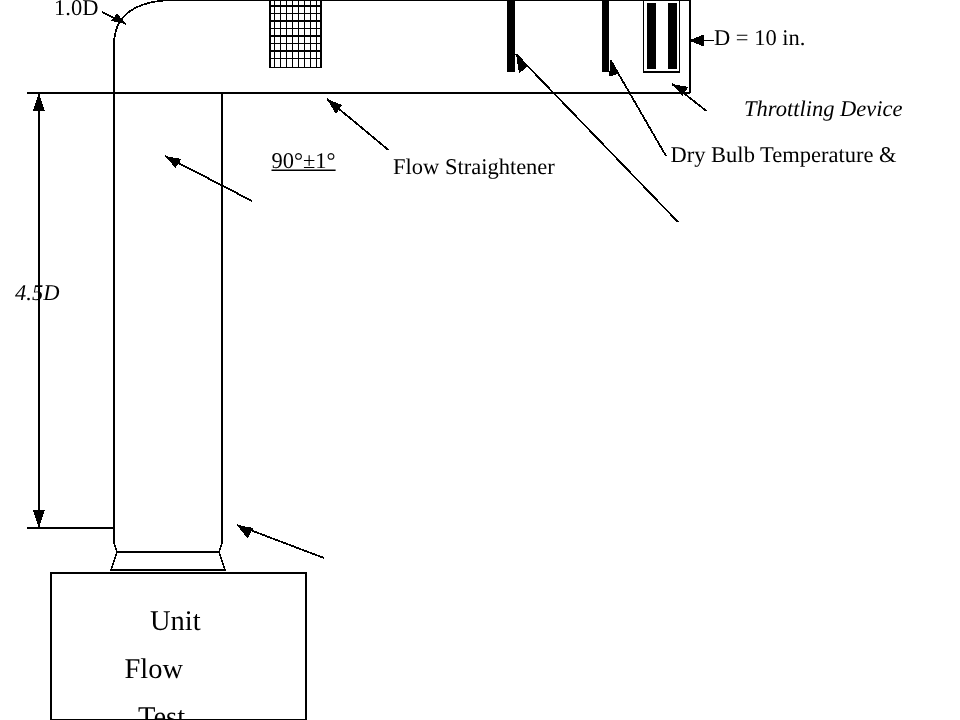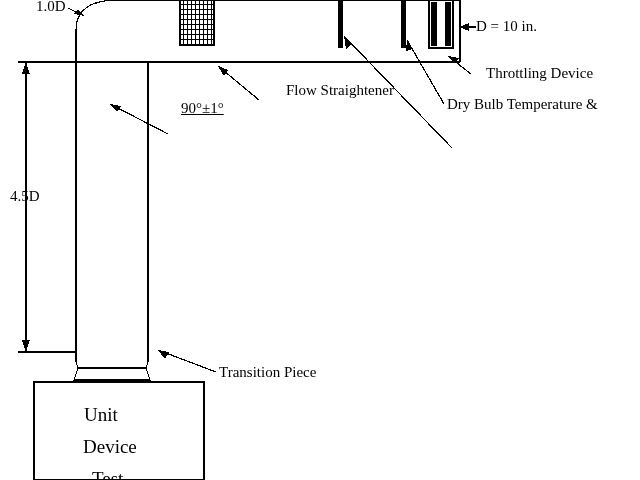--- a/index.html
+++ b/index.html
@@ -122,25 +122,24 @@
       <line x1="459" y1="27" x2="476" y2="27"></line>
       <path d="M459,27 L469,23 L469,31 Z" fill="#000000" stroke="none"></path>
 
       <line x1="216" y1="372" x2="158" y2="350"></line>
       <path d="M158,350 L169,352 L165,359 Z" fill="#000000" stroke="none"></path>
 
     </g>
   </svg>
 
   <div class="lbl" style="left:36px; top:-2px;">1.0D</div>
-  <div class="lbl" style="left:10px; top:188px;">4.5D</div>
+  <div class="lbl" style="left:10px; top:188px;font-style:italic;">4.5D</div>
   <div class="lbl" style="left:181px; top:100px;text-decoration:underline;">90°±1°</div>
-  <div class="lbl" style="left:262px; top:82px;margin-left:24px;">Flow Straightener</div>
+  <div class="lbl" style="left:262px; top:104px;">Flow Straightener</div>
   <div class="lbl" style="left:476px; top:18px;">D = 10 in.</div>
-  <div class="lbl" style="left:486px; top:65px;">Throttling Device</div>
+  <div class="lbl" style="left:496px; top:65px;font-style:italic;">Throttling Device</div>
   <div class="lbl" style="left:447px; top:96px;">Dry Bulb Temperature &amp;</div>
-  <div class="lbl" style="left:219px; top:364px;">Transition Piece</div>
 
-  <div class="lbl big" style="left:84px; top:404px;">Unit</div>
-  <div class="lbl big" style="left:83px; top:436px;">Device</div>
+  <div class="lbl big" style="left:100px; top:404px;">Unit</div>
+  <div class="lbl big" style="left:83px; top:436px;">Flow</div>
   <div class="lbl big" style="left:92px; top:468px;">Test</div>
 
 </div>
 
 </body></html>

